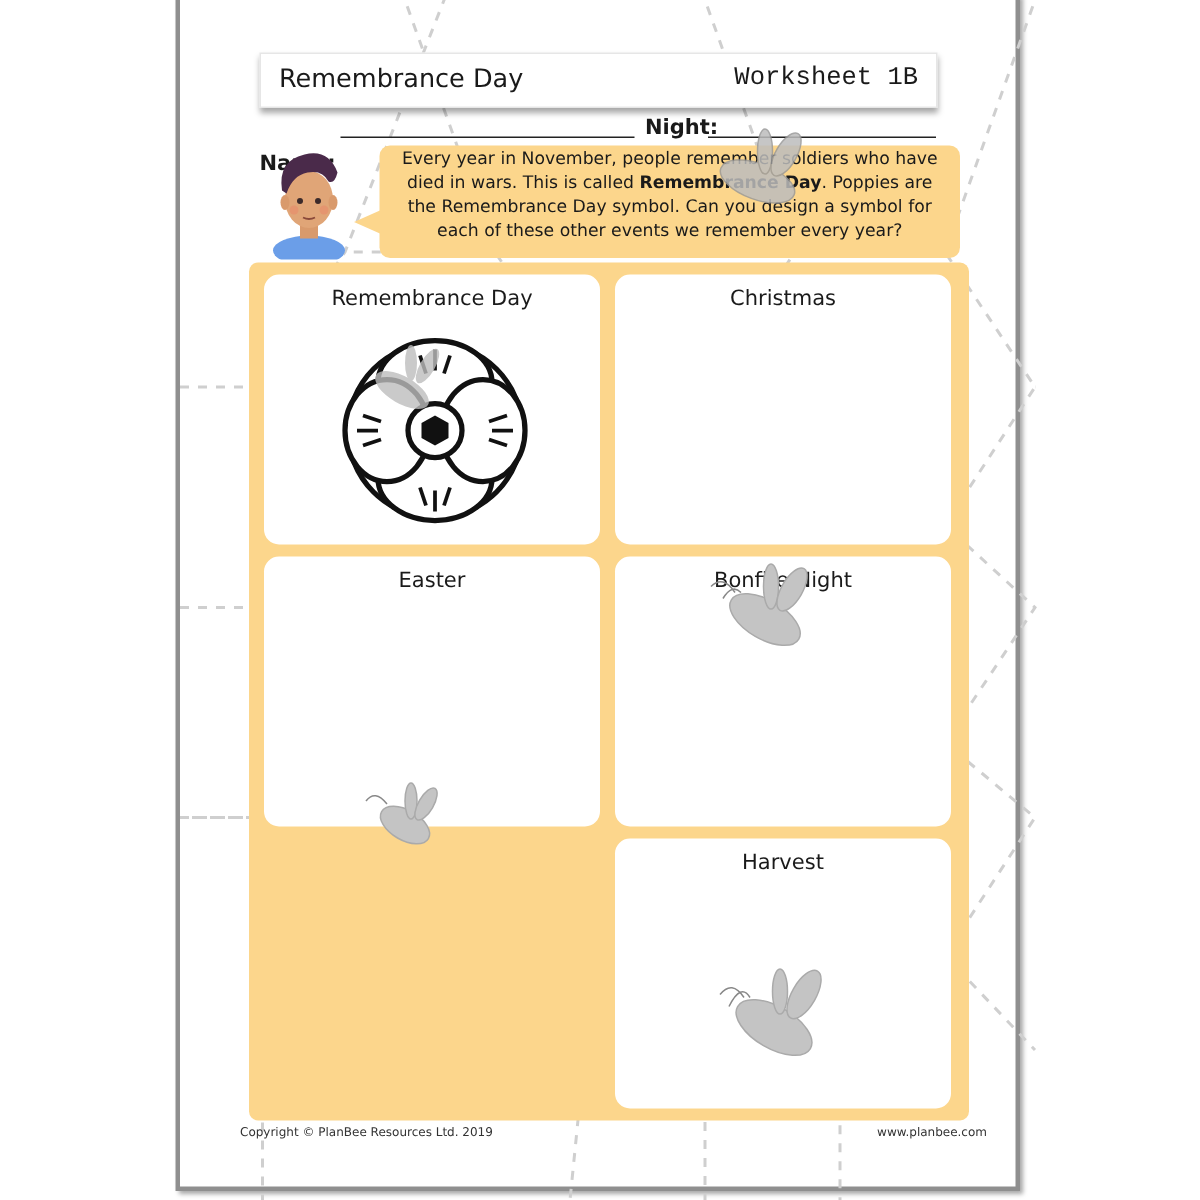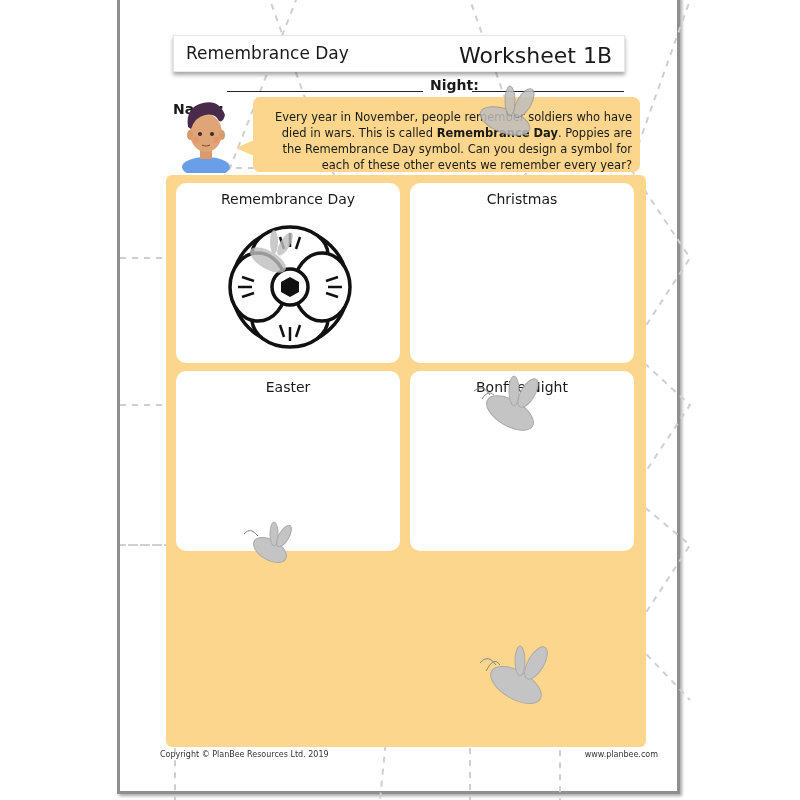--- a/index.html
+++ b/index.html
@@ -1,25 +1,25 @@
 <!DOCTYPE html>
 <html><head>
 <meta charset="utf-8">
 <style>
   html,body{margin:0;padding:0;}
   body{width:800px;height:800px;background:#ffffff;position:relative;overflow:hidden;font-family:"DejaVu Sans","Liberation Sans",sans-serif;color:#1a1a1a;}
   .sheet{position:absolute;left:117px;top:-4px;width:563px;height:798px;background:#fff;border:3px solid #8f8f8f;box-shadow:2px 2px 3px rgba(0,0,0,0.35);box-sizing:border-box;overflow:hidden;}
   .hexbg{position:absolute;left:0;top:0;width:800px;height:800px;pointer-events:none;}
   .title-box{position:absolute;left:173px;top:35px;width:452px;height:37px;background:#fff;box-shadow:0 3px 4px rgba(0,0,0,0.35);border:1px solid #e6e6e6;box-sizing:border-box;}
   .title-left{position:absolute;left:12px;top:7px;font-size:17px;}
-  .title-right{position:absolute;right:12px;top:7px;font-size:22px;}
+  .title-right{position:absolute;right:12px;top:7px;font-size:17px;font-family:Liberation Mono, monospace;}
   .nd-row{position:absolute;top:77px;font-size:14px;font-weight:bold;}
   .line{position:absolute;border-bottom:1.5px solid #222;height:0;}
   .avatar{position:absolute;left:175px;top:97px;width:62px;height:76px;}
-  .bubble{position:absolute;left:253px;top:97px;width:387px;height:75px;background:#fcd68c;border-radius:7px;font-size:11.5px;line-height:16px;text-align:right;padding:12px 8px;box-sizing:border-box;}
+  .bubble{position:absolute;left:253px;top:97px;width:387px;height:75px;background:#fcd68c;border-radius:7px;font-size:11.5px;line-height:16px;text-align:center;padding:0 8px;box-sizing:border-box;}
   .bubble-tail{position:absolute;left:236px;top:140px;width:0;height:0;border-top:8px solid transparent;border-bottom:8px solid transparent;border-right:18px solid #fcd68c;}
   .frame{position:absolute;left:166px;top:175px;width:480px;height:572px;background:#fcd68c;border-radius:6px;}
   .cell{position:absolute;width:224px;height:180px;background:#fff;border-radius:10px;}
   .cell-label{position:absolute;left:0;right:0;top:8px;text-align:center;font-size:14px;}
   .footer{position:absolute;top:750px;font-size:8px;color:#333;}
   .bee{position:absolute;}
 </style>
 </head>
 <body>
 
@@ -113,20 +113,23 @@
   </div>
   <div class="cell" style="left:244px;top:8px;">
     <div class="cell-label">Christmas</div>
   </div>
   <div class="cell" style="left:10px;top:196px;">
     <div class="cell-label">Easter</div>
   </div>
   <div class="cell" style="left:244px;top:196px;">
     <div class="cell-label">Bonfire Night</div>
   </div>
+  <div class="cell" style="left:244px;top:384px;">
+    <div class="cell-label">Harvest</div>
+  </div>
 </div>
 
 <svg class="bee" style="left:470px;top:85px;" width="70" height="55" viewBox="0 0 70 55">
   <g fill="#bdbdbd" stroke="#999" stroke-width="1" opacity="0.85">
     <ellipse cx="35" cy="36" rx="26" ry="12" transform="rotate(20 35 36)"></ellipse>
     <ellipse cx="40" cy="16" rx="5" ry="15"></ellipse>
     <ellipse cx="54" cy="18" rx="7" ry="16" transform="rotate(30 54 18)"></ellipse>
   </g>
 </svg>
 <svg class="bee" style="left:240px;top:228px;" width="60" height="50" viewBox="0 0 60 50">

